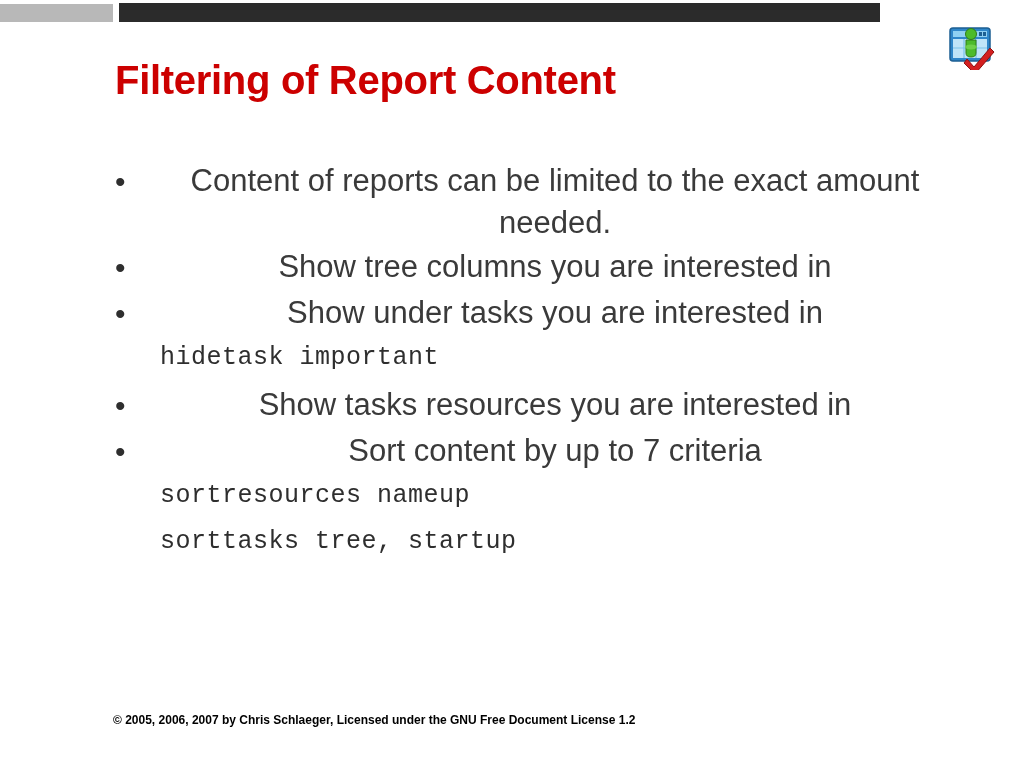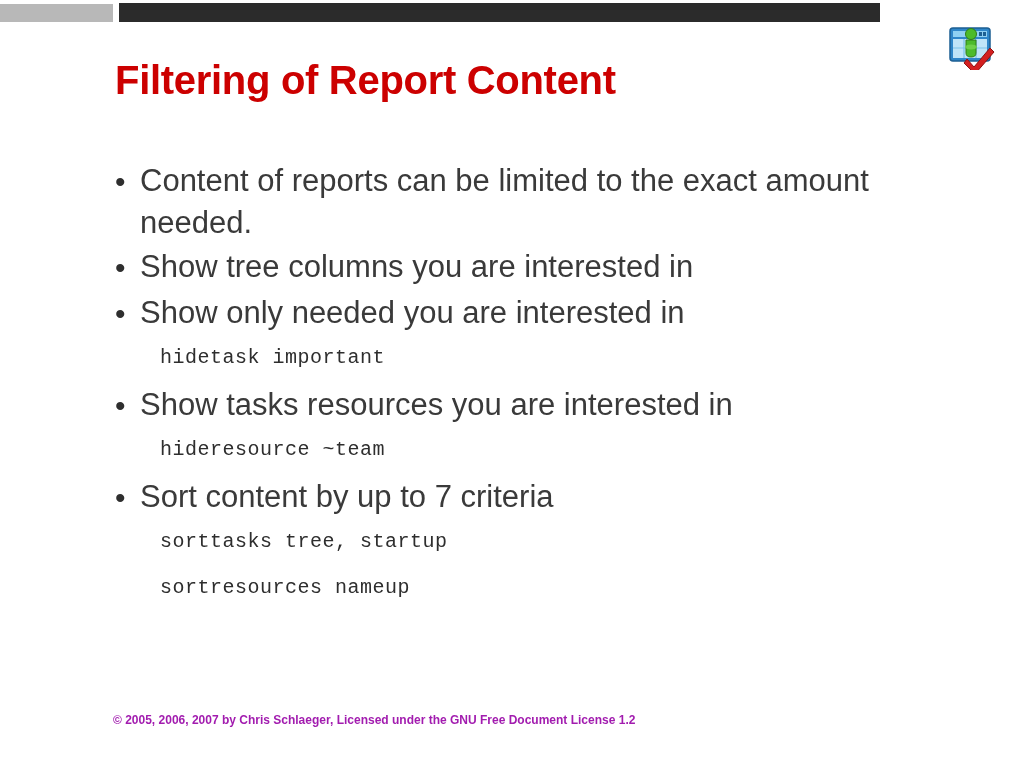--- a/index.html
+++ b/index.html
@@ -81,39 +81,40 @@
     text-align: left;
     padding-left: 5px;
     box-sizing: border-box;
   }
   .bullet-text {
     flex: 1 1 auto;
     font-size: 31px;
     line-height: 42px;
     color: #3a3a3a;
     font-family: "Liberation Sans", sans-serif;
+    text-align: center;
   }
   .code-line {
     margin: 0 0 6px 50px;
     font-family: "Liberation Mono", "DejaVu Sans Mono", monospace;
-    font-size: 20px;
+    font-size: 25px;
     line-height: 40px;
     color: #2e2e2e;
     letter-spacing: 0.5px;
     white-space: pre;
   }
 
   
   .footer {
     position: absolute;
     left: 113px;
     top: 713px;
     font-size: 12px;
     font-weight: bold;
-    color: #a21caf;
+    color: #000000;
     font-family: "Liberation Sans", sans-serif;
     white-space: nowrap;
   }
 </style>
 </head>
 <body>
 
 <div class="slide">
 
   <div class="bar-gray"></div>
@@ -150,38 +151,37 @@
       <span class="bullet-text">Content of reports can be limited to the exact amount needed.</span>
     </div>
 
     <div class="bullet-row">
       <span class="bullet-dot">•</span>
       <span class="bullet-text">Show tree columns you are interested in</span>
     </div>
 
     <div class="bullet-row">
       <span class="bullet-dot">•</span>
-      <span class="bullet-text">Show only needed you are interested in</span>
+      <span class="bullet-text">Show under tasks you are interested in</span>
     </div>
 
     <div class="code-line">hidetask important</div>
 
     <div class="bullet-row">
       <span class="bullet-dot">•</span>
       <span class="bullet-text">Show tasks resources you are interested in</span>
     </div>
 
-    <div class="code-line">hideresource ~team</div>
 
     <div class="bullet-row">
       <span class="bullet-dot">•</span>
       <span class="bullet-text">Sort content by up to 7 criteria</span>
     </div>
 
+    <div class="code-line">sortresources nameup</div>
+
     <div class="code-line">sorttasks tree, startup</div>
-
-    <div class="code-line">sortresources nameup</div>
 
   </div>
 
   <div class="footer">© 2005, 2006, 2007 by Chris Schlaeger, Licensed under the GNU Free Document License 1.2</div>
 
 </div>
 
 </body></html>

